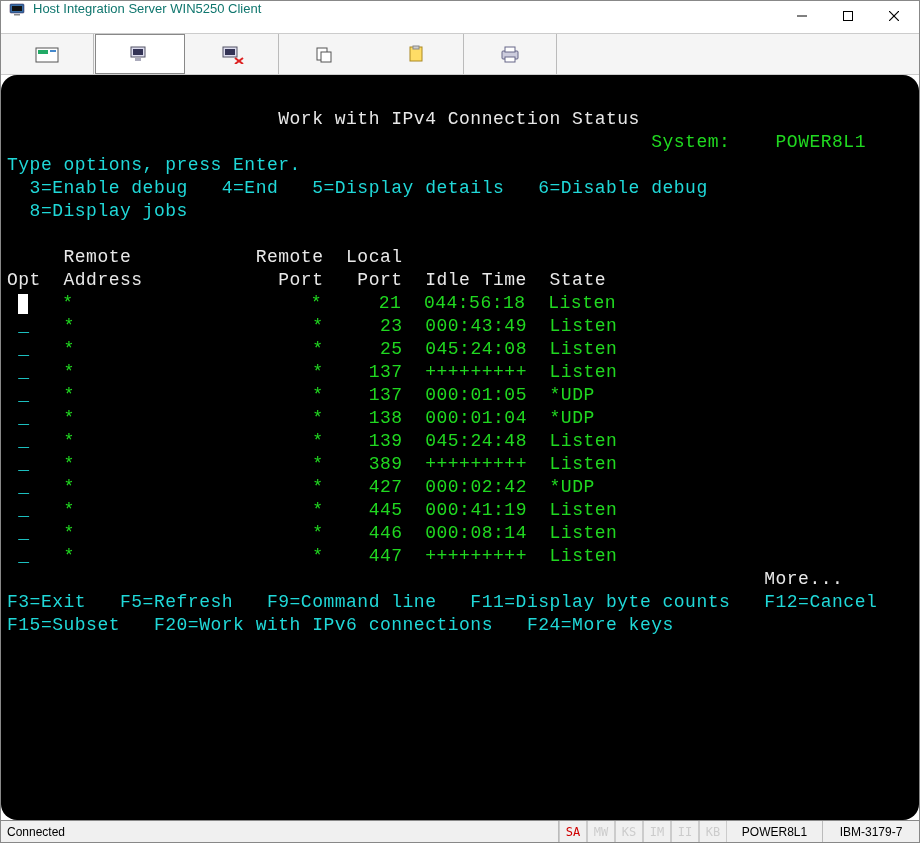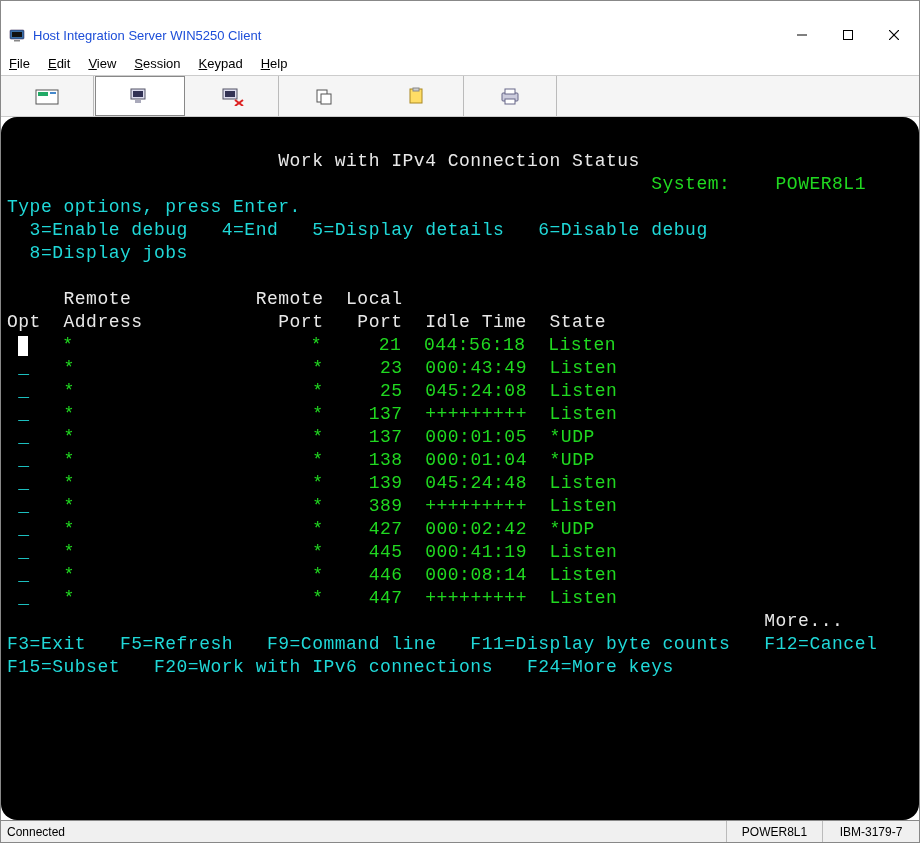--- a/index.html
+++ b/index.html
@@ -16,26 +16,25 @@
     height: 843px;
     border: 1px solid #888;
     display: flex;
     flex-direction: column;
     background: #fff;
   }
   
   .titlebar {
     height: 32px;
     display: flex;
-    align-items: center;
+    align-items: flex-start;
     padding: 0 2px 0 8px;
     font-size: 13px;
-    color: #1d4ed8;
-    background: #fff;
-    margin-top: 18px;
+    color: #0f766e;
+    background: #fff;
   }
   .titlebar .app-icon {
     width: 16px; height: 16px;
     margin-right: 8px;
     display: inline-flex;
     align-items: center;
     justify-content: center;
   }
   .titlebar .title { flex: 1; }
   .titlebar .win-buttons { display: flex; }
@@ -169,28 +168,20 @@
       </button>
       <button class="win-btn close">
         <svg width="10" height="10">
             <line x1="0" y1="0" x2="10" y2="10" stroke="#000" stroke-width="1.2"></line>
             <line x1="10" y1="0" x2="0" y2="10" stroke="#000" stroke-width="1.2"></line>
           </svg>
       </button>
     </div>
   </div>
 
-  <div class="menubar" id="menubar">
-      <span class="menu-item"><span class="ul">F</span>ile</span>
-      <span class="menu-item"><span class="ul">E</span>dit</span>
-      <span class="menu-item"><span class="ul">V</span>iew</span>
-      <span class="menu-item"><span class="ul">S</span>ession</span>
-      <span class="menu-item"><span class="ul">K</span>eypad</span>
-      <span class="menu-item"><span class="ul">H</span>elp</span>
-    </div>
 
   <div class="toolbar">
     <div class="tb-group">
       <div class="tb-btn">
         <svg width="26" height="20">
             <rect x="2" y="4" width="22" height="14" fill="#fff" stroke="#555"></rect>
             <rect x="4" y="6" width="10" height="4" fill="#2a6"></rect>
             <rect x="16" y="6" width="6" height="2" fill="#48c"></rect>
           </svg>
       </div>
@@ -261,17 +252,25 @@
  <span class="underscore">_</span>   <span class="t-green">*               </span><span class="t-green">      *</span>  <span class="t-green">  447</span>  <span class="t-green">+++++++++</span>  <span class="t-green">Listen</span>
 <span class="t-white">                                                                   More...</span>
 <span class="t-cyan">F3=Exit   F5=Refresh   F9=Command line   F11=Display byte counts   F12=Cancel</span>
 <span class="t-cyan">F15=Subset   F20=Work with IPv6 connections   F24=More keys</span>
 
 </div>
   </div>
 
   <div class="statusbar">
     <div class="cell flex">Connected</div>
+    <div id="indicators" style="display:flex">
+        <div class="cell ind on">SA</div>
+        <div class="cell ind">MW</div>
+        <div class="cell ind">KS</div>
+        <div class="cell ind">IM</div>
+        <div class="cell ind">II</div>
+        <div class="cell ind">KB</div>
+      </div>
     <div class="cell wide">POWER8L1</div>
     <div class="cell wide" style="border-right:none">IBM-3179-7</div>
   </div>
 
 </div>
 
 </body></html>

